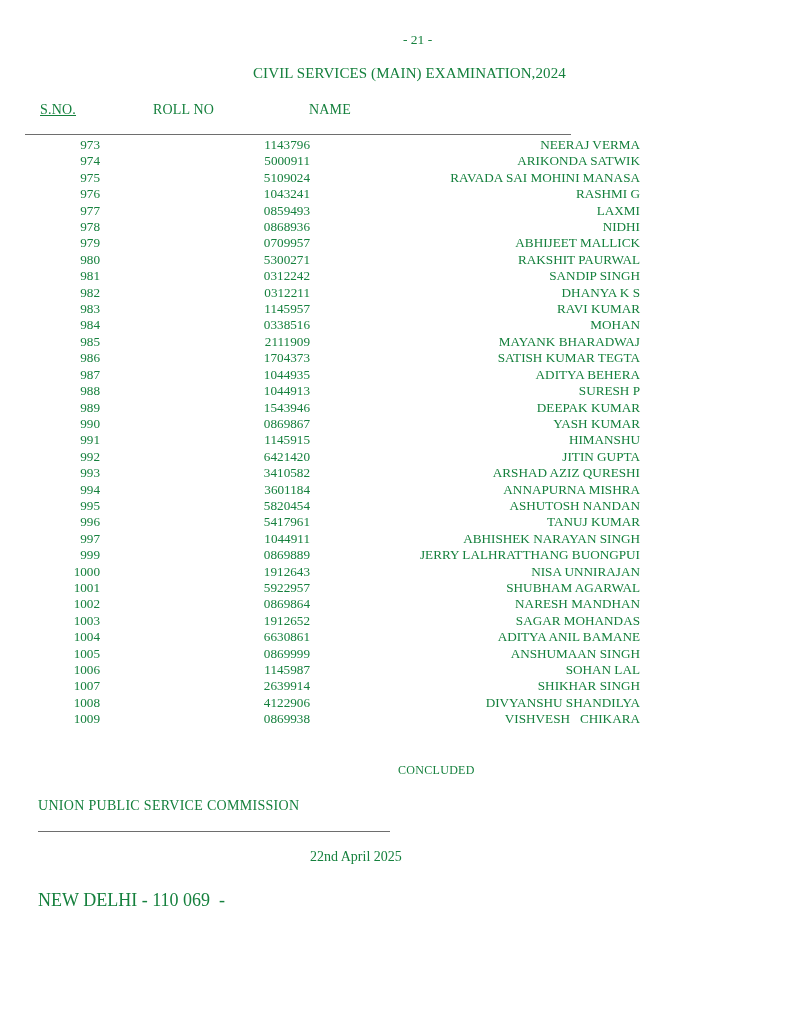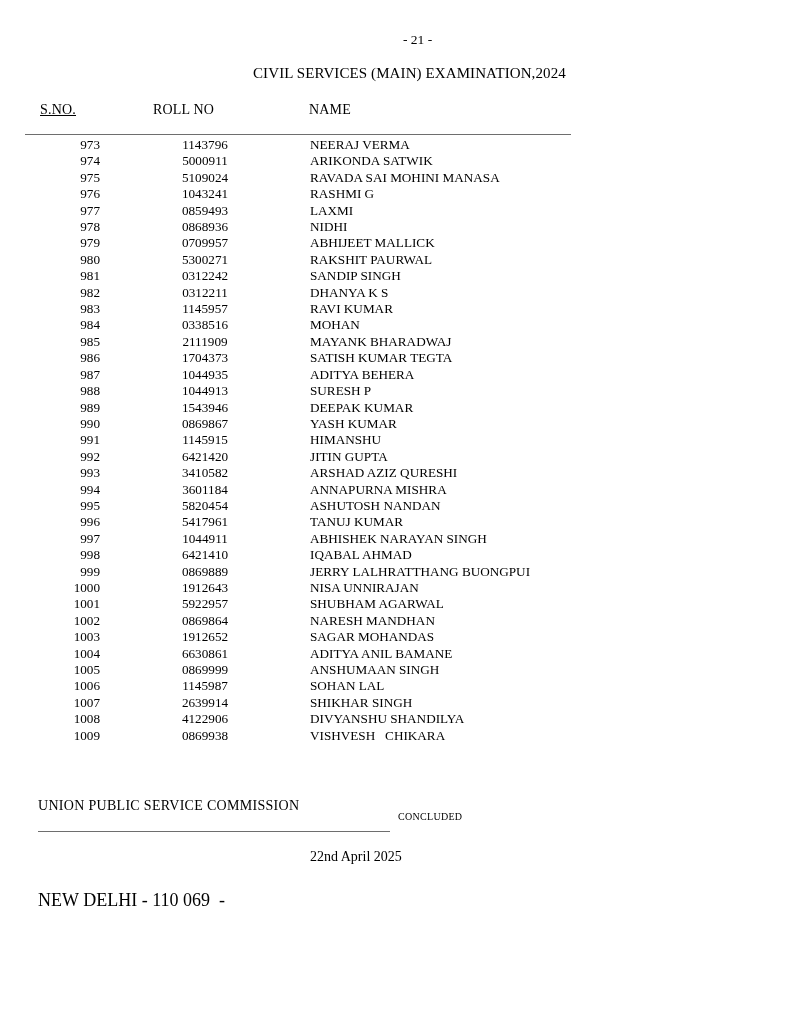--- a/index.html
+++ b/index.html
@@ -6,21 +6,21 @@
     margin: 0;
     padding: 0;
     background: #ffffff;
   }
   .page {
     position: relative;
     width: 786px;
     height: 1024px;
     background: #ffffff;
     font-family: "Liberation Serif", "DejaVu Serif", serif;
-    color: #000000;
+    color: #15803d;
     overflow: hidden;
   }
   .page-number {
     position: absolute;
     top: 32px;
     left: 403px;
     font-size: 13.5px;
   }
   .doc-title {
     position: absolute;
@@ -57,29 +57,28 @@
   }
   table.results td {
     padding: 0;
     height: 16.4px;
     line-height: 16.4px;
     vertical-align: middle;
     white-space: pre;
     overflow: visible;
   }
   td.sno  { width: 100px; text-align: right; }
-  td.roll { width: 210px; padding-left: 65px; text-align: center; margin-top: 32px; }
-  td.name { width: 330px; text-align: left; }
+  td.roll { width: 210px; padding-left: 65px; text-align: right; margin-top: 32px; }
+  td.name { width: 330px; text-align: right; }
   .concluded {
     position: absolute;
     top: 763px;
     left: 398px;
-    font-size: 10px;
+    font-size: 12px;
     letter-spacing: 0.3px;
-    margin-top: 48px;
   }
   .org {
     position: absolute;
     top: 798px;
     left: 38px;
     font-size: 14px;
     letter-spacing: 0.3px;
   }
   .footer-rule {
     position: absolute;
@@ -239,25 +238,20 @@
           <td class="sno">996</td>
           <td class="roll">5417961</td>
           <td class="name">TANUJ KUMAR</td>
         </tr>
         <tr>
           <td class="sno">997</td>
           <td class="roll">1044911</td>
           <td class="name">ABHISHEK NARAYAN SINGH</td>
         </tr>
         <tr>
-          <td class="sno">998</td>
-          <td class="roll">6421410</td>
-          <td class="name">IQABAL AHMAD</td>
-        </tr>
-        <tr>
           <td class="sno">999</td>
           <td class="roll">0869889</td>
           <td class="name">JERRY LALHRATTHANG BUONGPUI</td>
         </tr>
         <tr>
           <td class="sno">1000</td>
           <td class="roll">1912643</td>
           <td class="name">NISA UNNIRAJAN</td>
         </tr>
         <tr>

